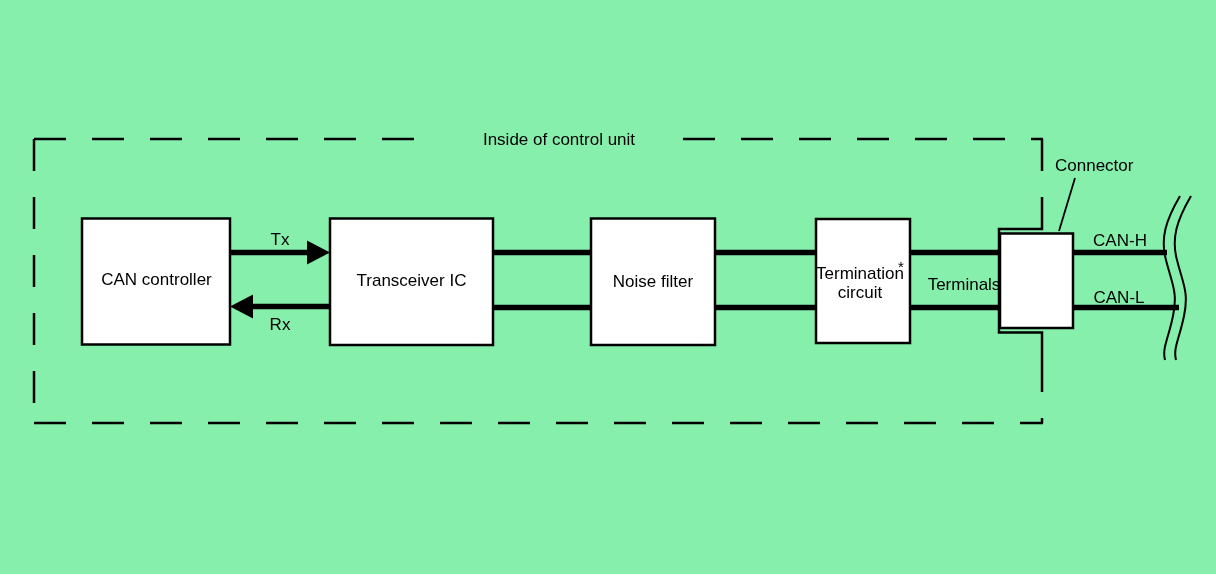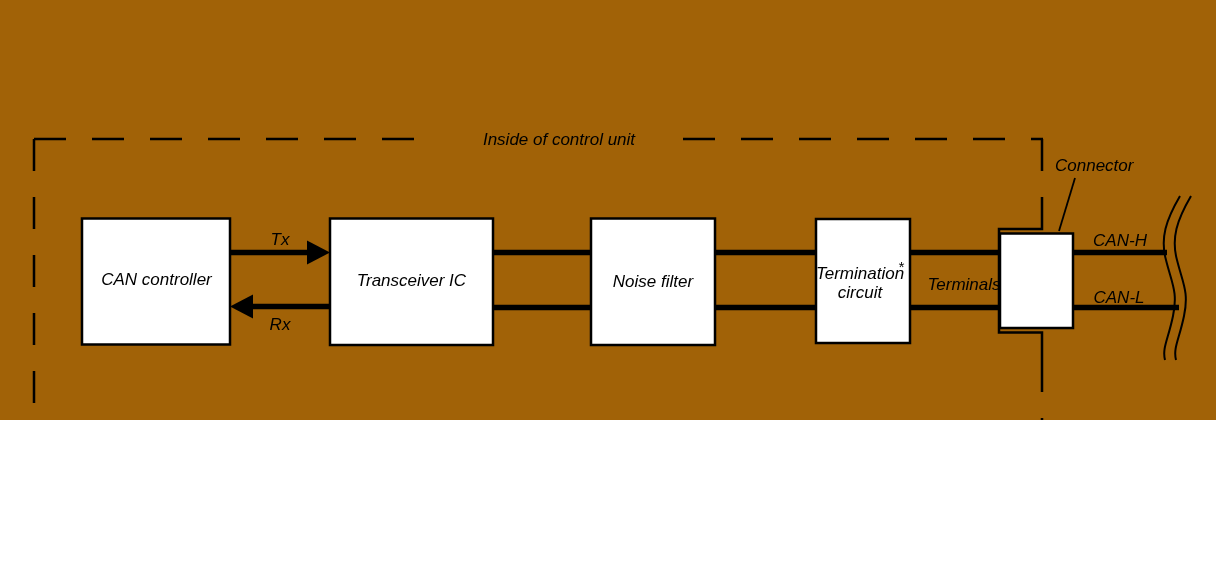--- a/index.html
+++ b/index.html
@@ -1,22 +1,21 @@
 <!DOCTYPE html>
 <html><head>
 <meta charset="utf-8">
 <style>
   html, body { margin: 0; padding: 0; background: #ffffff; }
   .stage {
     position: relative;
     width: 1216px;
-    height: 420px;
-    background: #a16207;
+    height: 574px;
+    background: #86efac;
     overflow: hidden;
-    font-style: italic;
   }
   svg { display: block; }
   text {
     font-family: "Liberation Sans", sans-serif;
     font-size: 17px;
     fill: #000000;
   }
   text.small-sup { font-size: 15px; }
   .box   { fill: #ffffff; stroke: #000000; stroke-width: 2.5; }
   .wall  { fill: none; stroke: #000000; stroke-width: 2.5; }

